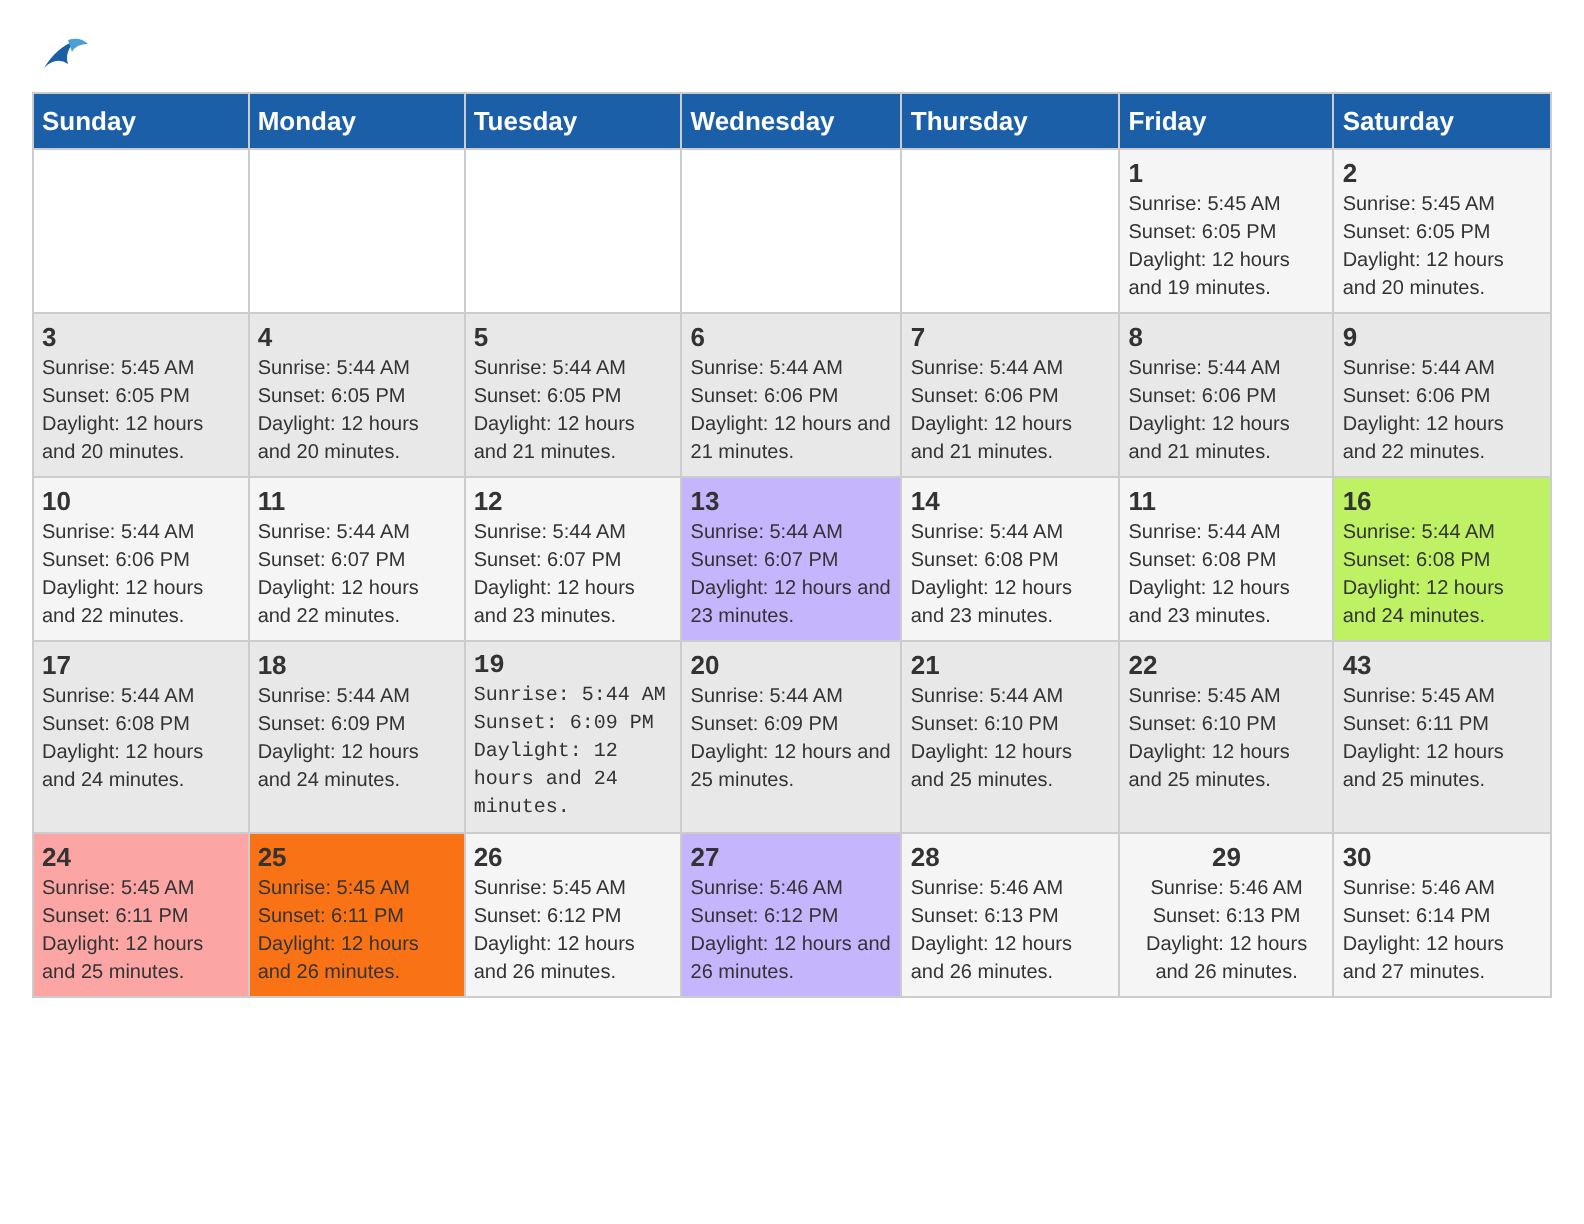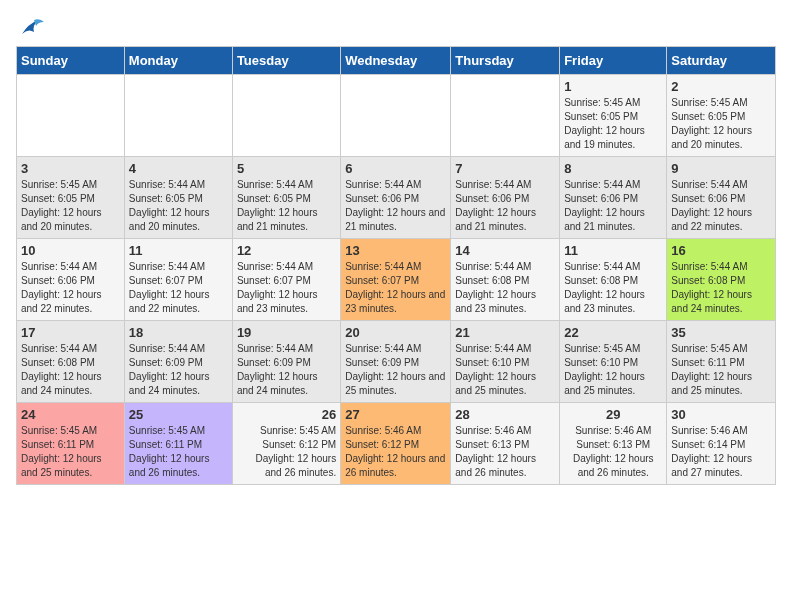--- a/index.html
+++ b/index.html
@@ -205,21 +205,21 @@
           <div class="day-info" style="white-space: pre-wrap;">Sunrise: 5:44 AM
 Sunset: 6:07 PM
 Daylight: 12 hours and 22 minutes.</div>
         </td>
         <td style="background: rgb(245, 245, 245);">
           <span class="day-number">12</span>
           <div class="day-info" style="white-space: pre-wrap;">Sunrise: 5:44 AM
 Sunset: 6:07 PM
 Daylight: 12 hours and 23 minutes.</div>
         </td>
-        <td style="background: #fdba74;">
+        <td style="background: #c4b5fd;">
           <span class="day-number">13</span>
           <div class="day-info" style="white-space: pre-wrap;">Sunrise: 5:44 AM
 Sunset: 6:07 PM
 Daylight: 12 hours and 23 minutes.</div>
         </td>
         <td style="background: rgb(245, 245, 245);">
           <span class="day-number">14</span>
           <div class="day-info" style="white-space: pre-wrap;">Sunrise: 5:44 AM
 Sunset: 6:08 PM
 Daylight: 12 hours and 23 minutes.</div>
@@ -243,21 +243,21 @@
           <div class="day-info" style="white-space: pre-wrap;">Sunrise: 5:44 AM
 Sunset: 6:08 PM
 Daylight: 12 hours and 24 minutes.</div>
         </td>
         <td style="background: rgb(232, 232, 232);">
           <span class="day-number">18</span>
           <div class="day-info" style="white-space: pre-wrap;">Sunrise: 5:44 AM
 Sunset: 6:09 PM
 Daylight: 12 hours and 24 minutes.</div>
         </td>
-        <td style="background: rgb(232, 232, 232);">
+        <td style="background: rgb(232, 232, 232); font-family: Liberation Mono, monospace;">
           <span class="day-number">19</span>
           <div class="day-info" style="white-space: pre-wrap;">Sunrise: 5:44 AM
 Sunset: 6:09 PM
 Daylight: 12 hours and 24 minutes.</div>
         </td>
         <td style="background: rgb(232, 232, 232);">
           <span class="day-number">20</span>
           <div class="day-info" style="white-space: pre-wrap;">Sunrise: 5:44 AM
 Sunset: 6:09 PM
 Daylight: 12 hours and 25 minutes.</div>
@@ -268,46 +268,46 @@
 Sunset: 6:10 PM
 Daylight: 12 hours and 25 minutes.</div>
         </td>
         <td style="background: rgb(232, 232, 232);">
           <span class="day-number">22</span>
           <div class="day-info" style="white-space: pre-wrap;">Sunrise: 5:45 AM
 Sunset: 6:10 PM
 Daylight: 12 hours and 25 minutes.</div>
         </td>
         <td style="background: rgb(232, 232, 232);">
-          <span class="day-number">35</span>
+          <span class="day-number">43</span>
           <div class="day-info" style="white-space: pre-wrap;">Sunrise: 5:45 AM
 Sunset: 6:11 PM
 Daylight: 12 hours and 25 minutes.</div>
         </td>
       </tr>
       <tr>
         <td style="background: #fca5a5;">
           <span class="day-number">24</span>
           <div class="day-info" style="white-space: pre-wrap;">Sunrise: 5:45 AM
 Sunset: 6:11 PM
 Daylight: 12 hours and 25 minutes.</div>
         </td>
+        <td style="background: #f97316;">
+          <span class="day-number">25</span>
+          <div class="day-info" style="white-space: pre-wrap;">Sunrise: 5:45 AM
+Sunset: 6:11 PM
+Daylight: 12 hours and 26 minutes.</div>
+        </td>
+        <td style="background: rgb(245, 245, 245);">
+          <span class="day-number">26</span>
+          <div class="day-info" style="white-space: pre-wrap;">Sunrise: 5:45 AM
+Sunset: 6:12 PM
+Daylight: 12 hours and 26 minutes.</div>
+        </td>
         <td style="background: #c4b5fd;">
-          <span class="day-number">25</span>
-          <div class="day-info" style="white-space: pre-wrap;">Sunrise: 5:45 AM
-Sunset: 6:11 PM
-Daylight: 12 hours and 26 minutes.</div>
-        </td>
-        <td style="background: rgb(245, 245, 245); text-align: right;">
-          <span class="day-number">26</span>
-          <div class="day-info" style="white-space: pre-wrap;">Sunrise: 5:45 AM
-Sunset: 6:12 PM
-Daylight: 12 hours and 26 minutes.</div>
-        </td>
-        <td style="background: #fdba74;">
           <span class="day-number">27</span>
           <div class="day-info" style="white-space: pre-wrap;">Sunrise: 5:46 AM
 Sunset: 6:12 PM
 Daylight: 12 hours and 26 minutes.</div>
         </td>
         <td style="background: rgb(245, 245, 245);">
           <span class="day-number">28</span>
           <div class="day-info" style="white-space: pre-wrap;">Sunrise: 5:46 AM
 Sunset: 6:13 PM
 Daylight: 12 hours and 26 minutes.</div>

